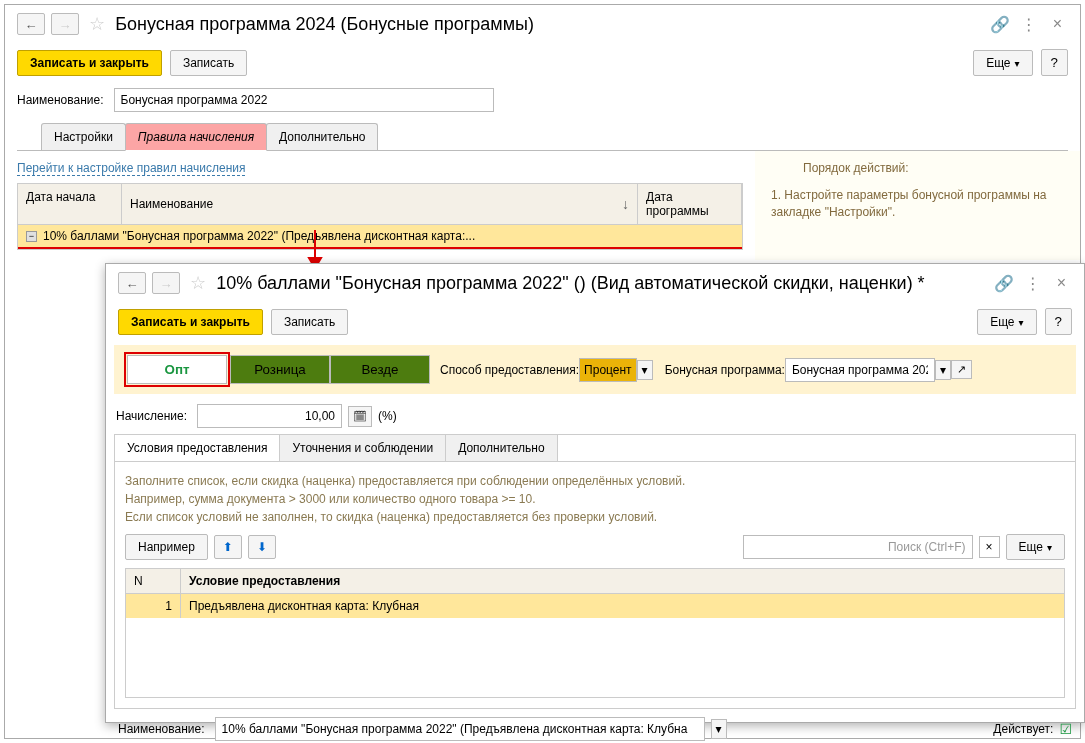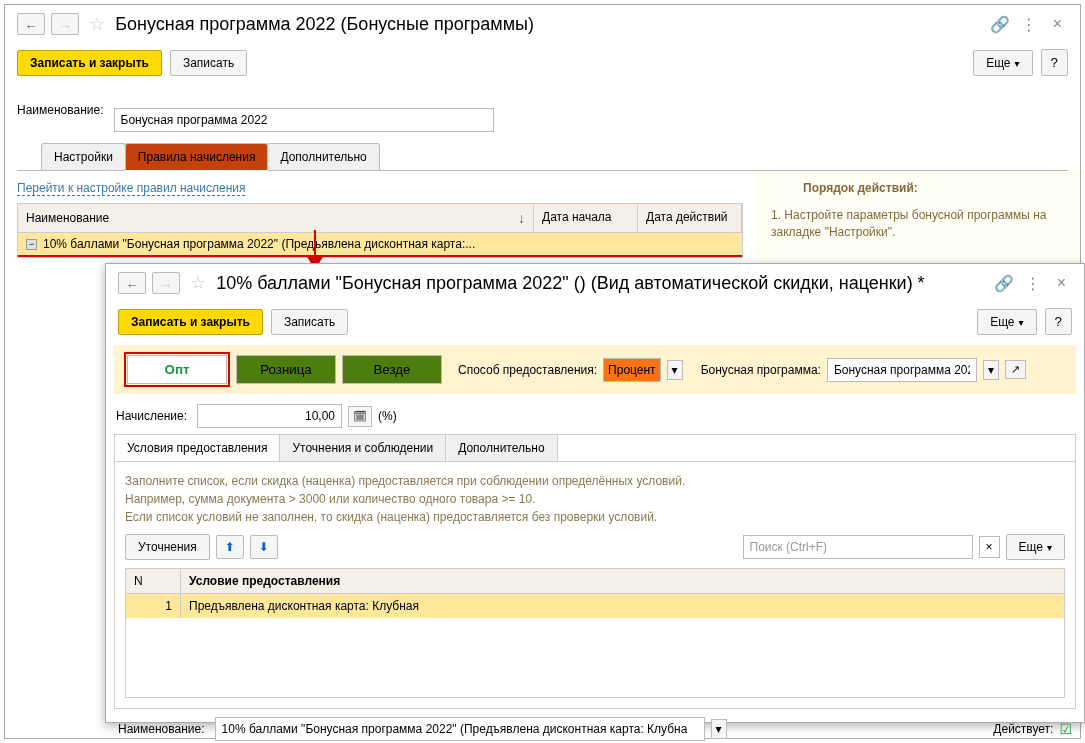--- a/index.html
+++ b/index.html
@@ -23,60 +23,60 @@
 .spacer { flex: 1; }
 .dropdown-arrow { margin-left: 4px; font-size: 10px; }
 
 .field-row { display: flex; align-items: center; padding: 6px 12px; gap: 6px; }
 .label { margin-right: 4px; }
 .input { border: 1px solid #bbb; padding: 4px 6px; font-size: 12px; background: #fff; }
 .input-flex { flex: 1; }
 
 .tabs { display: flex; border-bottom: 1px solid #bbb; margin: 5px 12px 0; padding-left: 24px; }
 .tab { padding: 6px 12px; border: 1px solid #bbb; border-bottom: none; background: #f0f0f0; cursor: pointer; margin-right: -1px; border-radius: 3px 3px 0 0; }
-.tab.active { background: #c2410c; position: relative; z-index: 1; border-bottom: 1px solid #fff; margin-bottom: -1px; }
+.tab.active { background: #fca5a5; position: relative; z-index: 1; border-bottom: 1px solid #fff; margin-bottom: -1px; font-style: italic; }
 
 .split { display: flex; }
 .main-area { flex: 0 0 750px; padding: 10px 12px; }
 .side-area { flex: 1; padding: 10px 16px; background: #fffef5; }
-.side-title { font-weight: bold; color: #826a3e; margin-bottom: 12px; padding-left: 32px; }
+.side-title { font-weight: normal; color: #826a3e; margin-bottom: 12px; padding-left: 32px; }
 .side-text { color: #826a3e; line-height: 1.4; }
 .link-dotted { border-bottom: 1px dashed #3a7aab; text-decoration: none; color: #3a7aab; cursor: pointer; }
 
 .table { border: 1px solid #ccc; margin-top: 8px; }
 .thead { display: flex; background: #f4f0e7; border-bottom: 1px solid #ccc; }
 .th { padding: 6px 8px; border-right: 1px solid #ccc; font-weight: normal; }
 .th1 { flex: 1; display: flex; justify-content: space-between; align-items: center; }
 .th-sort { font-size: 14px; color: #666; }
 .th2, .th3 { width: 104px; }
 .trow { display: flex; background: #ffe79b; padding: 4px 8px; align-items: center; }
 .expand-icon { background: #e0e0e0; border: 1px solid #999; width: 11px; height: 11px; display: inline-flex; align-items: center; justify-content: center; margin-right: 6px; font-size: 9px; line-height: 1; }
 
 .red-line { height: 2px; background: #d00; }
 .arrow-down { position: absolute; left: 300px; top: 225px; }
 .arrow-down svg { stroke: #d00; stroke-width: 2; fill: #d00; }
 
-.yellow-band { background: #fff3d0; padding: 7px 10px; display: flex; align-items: center; gap: 6px; margin: 4px 8px; }
+.yellow-band { background: #fff3d0; padding: 7px 10px; display: flex; align-items: center; margin: 4px 8px; }
 .segbtn { border: 1px solid #bbb; padding: 6px 18px; background: #4d7c0f; cursor: pointer; }
 .segbtn.active { background: #fff; color: #1a9640; font-weight: bold; }
 .red-box { border: 2px solid #d00; padding: 1px; display: inline-block; }
 
-.select { border: 1px solid #bbb; padding: 4px; background: #f97316; display: flex; align-items: center; gap: 4px; }
+.select { border: 1px solid #bbb; padding: 4px; background: #eab308; display: flex; align-items: center; gap: 4px; }
 .select-arrow { border: 1px solid #bbb; padding: 2px 4px; cursor: pointer; background: #f5f5f5; }
 .select-ext { border: 1px solid #bbb; padding: 2px 5px; cursor: pointer; background: #f5f5f5; font-size: 11px; }
 
 .sub-tabs { margin: 0 8px; border: 1px solid #ccc; }
 .sub-tabs-head { display: flex; border-bottom: 1px solid #ccc; }
 .sub-tab { padding: 6px 12px; border-right: 1px solid #ccc; background: #f0f0f0; cursor: pointer; }
 .sub-tab.active { background: #fff; }
 .sub-content { padding: 10px; }
 .help-text { color: #8a7a52; line-height: 1.5; margin-bottom: 8px; }
 
 .toolbar-inner { display: flex; gap: 6px; align-items: center; margin-bottom: 8px; }
-.search-box { border: 1px solid #bbb; padding: 4px 6px; width: 230px; color: #999; display: flex; justify-content: flex-start; align-items: center; }
+.search-box { border: 1px solid #bbb; padding: 4px 6px; width: 230px; color: #999; display: flex; justify-content: flex-end; align-items: center; }
 .search-clear { border: 1px solid #bbb; padding: 3px 6px; cursor: pointer; }
 
 .cond-table { border: 1px solid #ccc; min-height: 130px; }
 .cond-head { display: flex; background: #f4f0e7; border-bottom: 1px solid #ccc; }
 .cond-th-n { width: 55px; padding: 5px 8px; border-right: 1px solid #ccc; }
 .cond-th-c { flex: 1; padding: 5px 8px; font-weight: bold; }
 .cond-row { display: flex; background: #ffe79b; }
 .cond-td-n { width: 55px; padding: 5px 8px; text-align: right; border-right: 1px solid #ccc; }
 .cond-td-c { flex: 1; padding: 5px 8px; }
 
@@ -87,58 +87,58 @@
 .help-btn { border: 1px solid #bbb; padding: 5px 9px; border-radius: 2px; cursor: pointer; background: #f5f5f5; }
 </style>
 </head>
 <body>
 
 <div class="window w1">
   <div class="titlebar">
     <div class="navbtn">←</div>
     <div class="navbtn disabled">→</div>
     <span class="star">☆</span>
-    <span class="title">Бонусная программа 2022 (Бонусные программы)</span>
+    <span class="title">Бонусная программа 2024 (Бонусные программы)</span>
     <div class="title-icons">
       <span class="title-icon">🔗</span>
       <span class="title-icon">⋮</span>
       <span class="close-x">×</span>
     </div>
   </div>
 
   <div class="toolbar">
     <button class="btn btn-primary">Записать и закрыть</button>
     <button class="btn">Записать</button>
     <div class="spacer"></div>
     <button class="btn"><span>Еще</span><span class="dropdown-arrow">▾</span></button>
     <button class="help-btn">?</button>
   </div>
 
   <div class="field-row">
     <span class="label">Наименование:</span>
-    <input class="input input-flex" style="max-width: 380px; margin-top: 20px;" value="Бонусная программа 2022">
+    <input class="input input-flex" style="max-width: 380px;" value="Бонусная программа 2022">
   </div>
 
   <div class="tabs">
     <div class="tab">Настройки</div>
     <div class="tab active">Правила начисления</div>
     <div class="tab">Дополнительно</div>
   </div>
 
   <div class="split">
     <div class="main-area">
       <span class="link-dotted">Перейти к настройке правил начисления</span>
       <div class="table">
         <div class="thead">
+          <div class="th th2">Дата начала</div>
           <div class="th th1">
               <span>Наименование</span>
               <span class="th-sort">↓</span>
             </div>
-          <div class="th th2">Дата начала</div>
-          <div class="th th3">Дата действий</div>
+          <div class="th th3">Дата программы</div>
         </div>
         <div class="trow">
           <span class="expand-icon">−</span>
           <span>10% баллами "Бонусная программа 2022" (Предъявлена дисконтная карта:...</span>
         </div>
         <div class="red-line"></div>
       </div>
     </div>
     <div class="side-area">
       <div class="side-title">Порядок действий:</div>
@@ -204,21 +204,21 @@
         <div class="sub-tab">Уточнения и соблюдении</div>
         <div class="sub-tab">Дополнительно</div>
       </div>
       <div class="sub-content">
         <div class="help-text">
           <div>Заполните список, если скидка (наценка) предоставляется при соблюдении определённых условий.</div>
           <div>Например, сумма документа &gt; 3000 или количество одного товара &gt;= 10.</div>
           <div>Если список условий не заполнен, то скидка (наценка) предоставляется без проверки условий.</div>
         </div>
         <div class="toolbar-inner">
-          <button class="btn">Уточнения</button>
+          <button class="btn">Например</button>
           <button class="btn btn-small" style="color:#06c;">⬆</button>
           <button class="btn btn-small" style="color:#06c;">⬇</button>
           <div class="spacer"></div>
           <div class="search-box">
               <span>Поиск (Ctrl+F)</span>
             </div>
           <span class="search-clear">×</span>
           <button class="btn"><span>Еще</span><span class="dropdown-arrow">▾</span></button>
         </div>
         <div class="cond-table">

